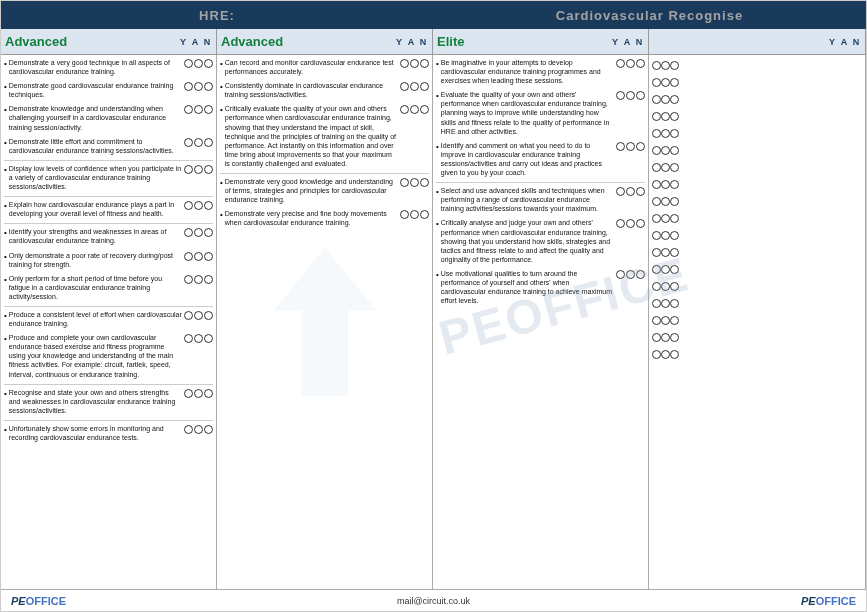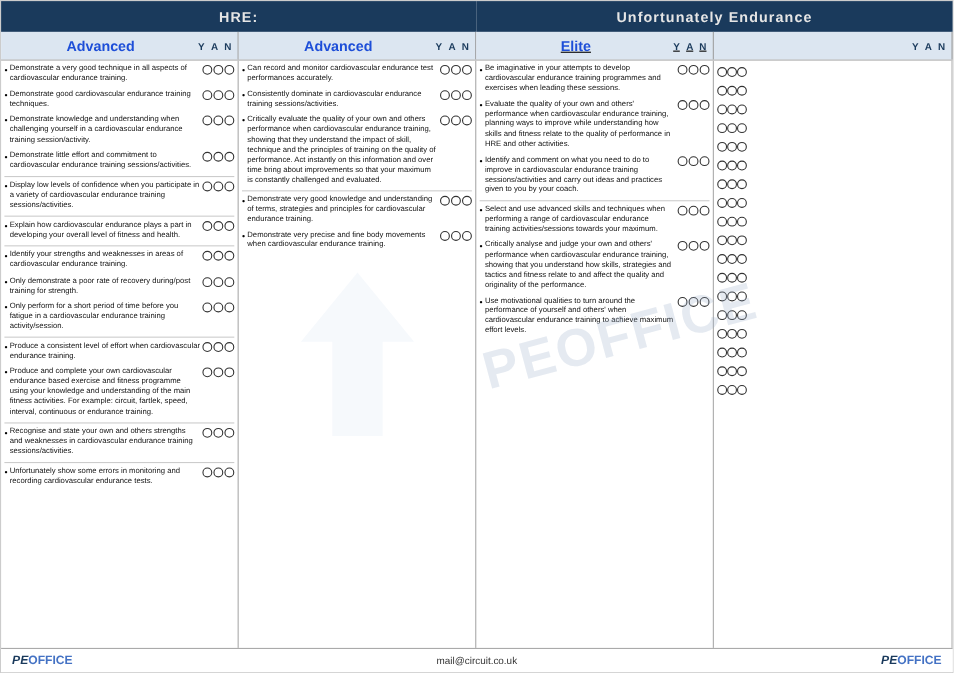--- a/index.html
+++ b/index.html
@@ -34,49 +34,48 @@
       justify-content: center;
     }
     .header-right {
       flex: 1;
       background: #1a3a5c;
       display: flex;
       align-items: center;
       justify-content: center;
     }
     .header-label {
-      color: #e5e5e5;
+      color: #a3a3a3;
       font-size: 13px;
       font-weight: bold;
       letter-spacing: 1px;
     }
 
     
     .subheader {
       display: flex;
       height: 26px;
       border-bottom: 1px solid #999;
     }
     .col-advanced-1, .col-advanced-2, .col-elite, .col-blank {
       display: flex;
       align-items: center;
       border-right: 1px solid #999;
       padding: 0 4px;
     }
     .col-advanced-1 { width: 216px; background: #dce6f1; }
     .col-advanced-2 { width: 216px; background: #dce6f1; }
-    .col-elite { width: 216px; background: #dce6f1; text-decoration: underline; }
+    .col-elite { width: 216px; background: #dce6f1; }
     .col-blank { flex: 1; background: #dce6f1; }
 
     .col-title {
       font-size: 13px;
       font-weight: bold;
-      color: #1d4ed8;
+      color: #15803d;
       flex: 1;
-      text-align: center;
     }
     .yan-labels {
       display: flex;
       gap: 2px;
       font-size: 9px;
       font-weight: bold;
       color: #1a3a5c;
     }
     .yan-labels span { width: 10px; text-align: center; }
 
@@ -215,21 +214,21 @@
 </head>
 <body>
 
 <div class="page">
 
   <div class="header">
     <div class="header-left">
       <span class="header-label">HRE:</span>
     </div>
     <div class="header-right">
-      <span class="header-label">Unfortunately Endurance</span>
+      <span class="header-label">Cardiovascular Recognise</span>
     </div>
   </div>
 
   <div class="subheader">
     <div class="col-advanced-1">
       <span class="col-title">Advanced</span>
       <div class="yan-labels">
         <span>Y</span>
         <span>A</span>
         <span>N</span>

